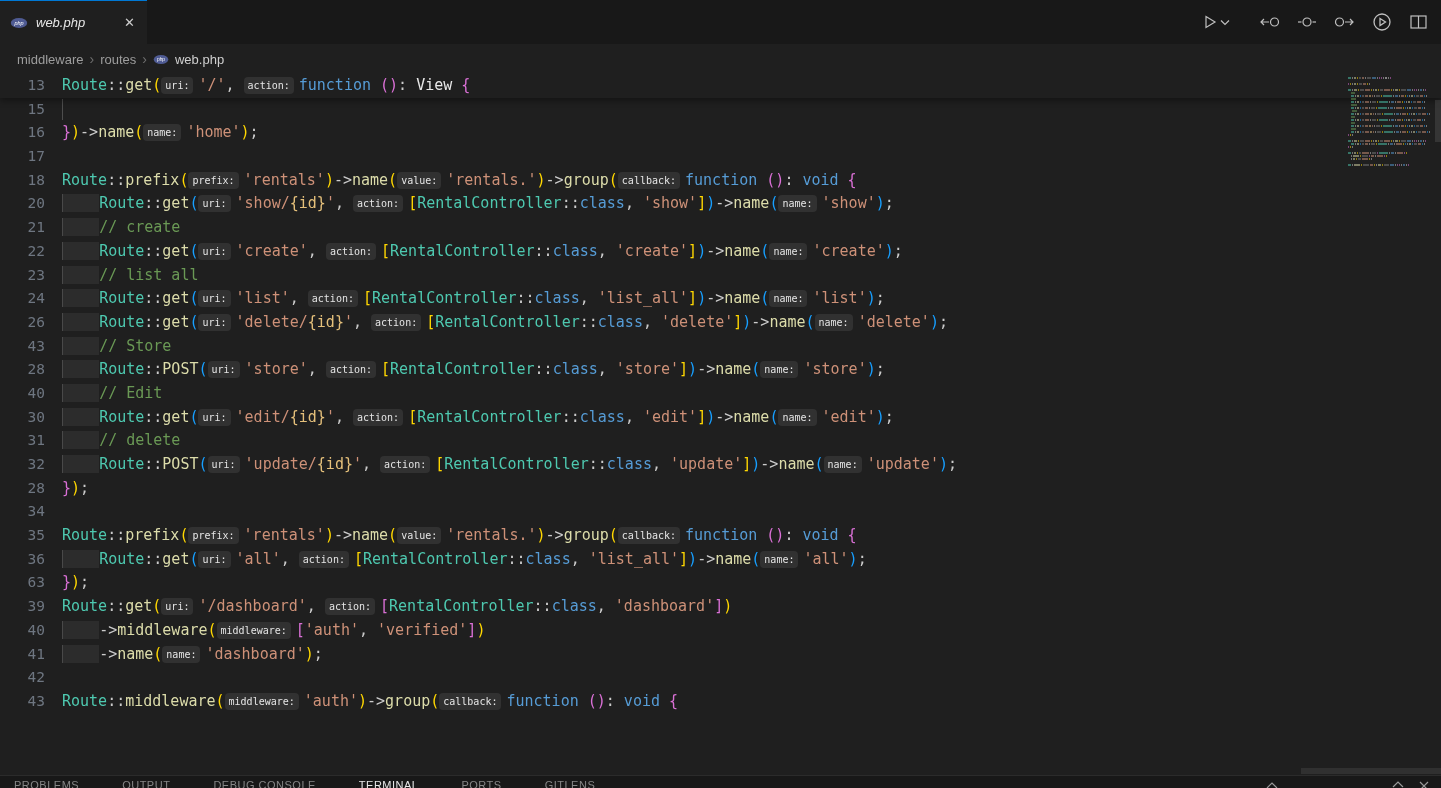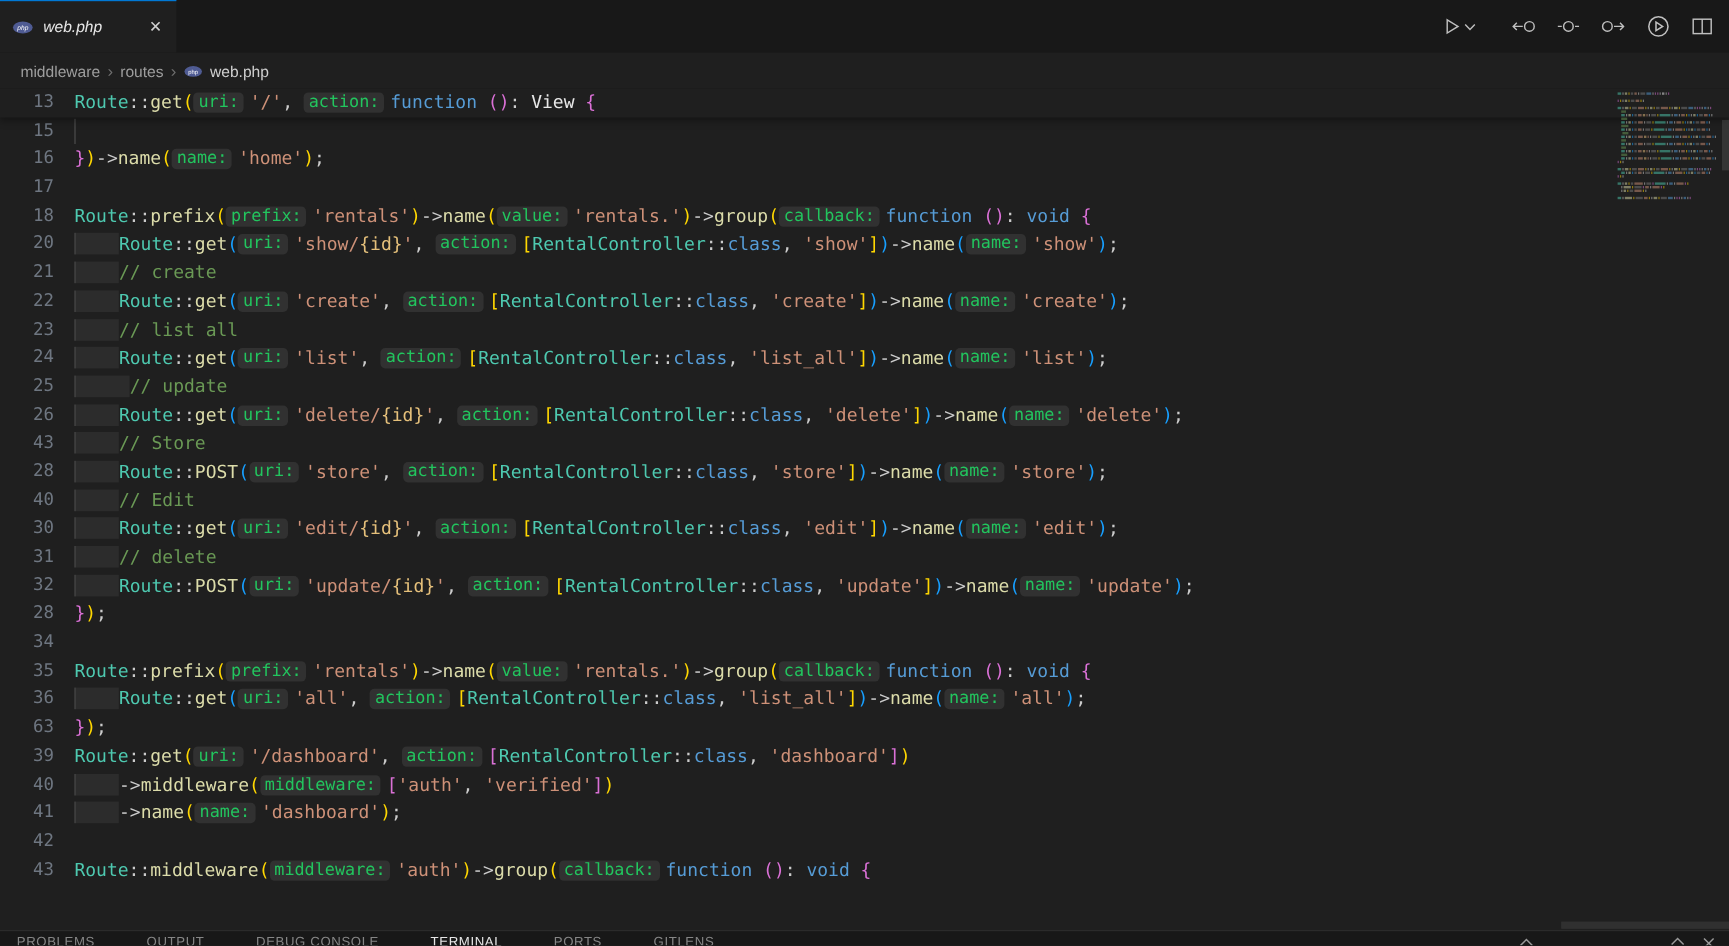--- a/index.html
+++ b/index.html
@@ -25,21 +25,21 @@
   .chev{color:#6e6e6e;font-size:14px;line-height:1}
 
   
   .phpicon{display:inline-flex;align-items:center}
 
   
   .editor{position:relative;flex:1;overflow:hidden;background:#1f1f1f}
   .row{display:flex;height:23.7px;align-items:center;white-space:pre;font-size:15px;line-height:23.7px}
   .ln{width:62px;text-align:right;padding-right:17px;color:#6e7681;flex:none;font-size:14.5px}
   .lc{flex:1;color:#cccccc;height:23.7px}
-  .hint{display:inline-block;background:#313131;color:#22c55e;font-size:14px;line-height:17px;
+  .hint{display:inline-block;background:#313131;color:#e5e5e5;font-size:10px;line-height:17px;
         border-radius:4px;padding:0 4px;margin-right:5px;vertical-align:1px}
   .ihl{background:rgba(215,215,215,0.075);border-left:1px solid rgba(255,255,255,0.14)}
   .guide{display:inline-block;width:1px;height:21px;background:#4d4d4d;vertical-align:middle}
   .sticky{position:relative;z-index:2;background:#1f1f1f;box-shadow:0 3px 6px rgba(0,0,0,.35)}
 
   
   .minimap{position:absolute;top:3px;right:3px;width:90px;z-index:4;cursor:pointer}
   .mrow{height:2px;margin-bottom:1px;display:flex;gap:1px}
   .mseg{height:2px;opacity:.5;flex:none}
   .vthumb{position:absolute;top:26px;right:0;width:6px;height:42px;background:rgba(255,255,255,.10);z-index:5}
@@ -130,21 +130,20 @@
   <div id="lines">
       <div class="row"><span class="ln">15</span><span class="lc"><span class="guide"></span></span></div>
       <div class="row"><span class="ln">16</span><span class="lc"><span style="color: rgb(218, 112, 214);">}</span><span style="color: rgb(255, 215, 0);">)</span><span style="color: rgb(204, 204, 204);">-&gt;</span><span style="color: rgb(220, 220, 170);">name</span><span style="color: rgb(255, 215, 0);">(</span><span class="hint">name:</span><span style="color: rgb(206, 145, 120);">'home'</span><span style="color: rgb(255, 215, 0);">)</span><span style="color: rgb(204, 204, 204);">;</span></span></div>
       <div class="row"><span class="ln">17</span><span class="lc"></span></div>
       <div class="row"><span class="ln">18</span><span class="lc"><span style="color: rgb(78, 201, 176);">Route</span><span style="color: rgb(204, 204, 204);">::</span><span style="color: rgb(220, 220, 170);">prefix</span><span style="color: rgb(255, 215, 0);">(</span><span class="hint">prefix:</span><span style="color: rgb(206, 145, 120);">'rentals'</span><span style="color: rgb(255, 215, 0);">)</span><span style="color: rgb(204, 204, 204);">-&gt;</span><span style="color: rgb(220, 220, 170);">name</span><span style="color: rgb(255, 215, 0);">(</span><span class="hint">value:</span><span style="color: rgb(206, 145, 120);">'rentals.'</span><span style="color: rgb(255, 215, 0);">)</span><span style="color: rgb(204, 204, 204);">-&gt;</span><span style="color: rgb(220, 220, 170);">group</span><span style="color: rgb(255, 215, 0);">(</span><span class="hint">callback:</span><span style="color: rgb(86, 156, 214);">function</span><span style="color: rgb(204, 204, 204);"> </span><span style="color: rgb(218, 112, 214);">(</span><span style="color: rgb(218, 112, 214);">)</span><span style="color: rgb(204, 204, 204);">: </span><span style="color: rgb(86, 156, 214);">void</span><span style="color: rgb(204, 204, 204);"> </span><span style="color: rgb(218, 112, 214);">{</span></span></div>
       <div class="row"><span class="ln">20</span><span class="lc"><span class="ihl">    </span><span style="color: rgb(78, 201, 176);">Route</span><span style="color: rgb(204, 204, 204);">::</span><span style="color: rgb(220, 220, 170);">get</span><span style="color: rgb(23, 159, 255);">(</span><span class="hint">uri:</span><span style="color: rgb(206, 145, 120);">'show/</span><span style="color: rgb(229, 192, 123);">{id}</span><span style="color: rgb(206, 145, 120);">'</span><span style="color: rgb(204, 204, 204);">, </span><span class="hint">action:</span><span style="color: rgb(255, 215, 0);">[</span><span style="color: rgb(78, 201, 176);">RentalController</span><span style="color: rgb(204, 204, 204);">::</span><span style="color: rgb(86, 156, 214);">class</span><span style="color: rgb(204, 204, 204);">, </span><span style="color: rgb(206, 145, 120);">'show'</span><span style="color: rgb(255, 215, 0);">]</span><span style="color: rgb(23, 159, 255);">)</span><span style="color: rgb(204, 204, 204);">-&gt;</span><span style="color: rgb(220, 220, 170);">name</span><span style="color: rgb(23, 159, 255);">(</span><span class="hint">name:</span><span style="color: rgb(206, 145, 120);">'show'</span><span style="color: rgb(23, 159, 255);">)</span><span style="color: rgb(204, 204, 204);">;</span></span></div>
       <div class="row"><span class="ln">21</span><span class="lc"><span class="ihl">    </span><span style="color: rgb(106, 153, 85);">// create</span></span></div>
       <div class="row"><span class="ln">22</span><span class="lc"><span class="ihl">    </span><span style="color: rgb(78, 201, 176);">Route</span><span style="color: rgb(204, 204, 204);">::</span><span style="color: rgb(220, 220, 170);">get</span><span style="color: rgb(23, 159, 255);">(</span><span class="hint">uri:</span><span style="color: rgb(206, 145, 120);">'create'</span><span style="color: rgb(204, 204, 204);">, </span><span class="hint">action:</span><span style="color: rgb(255, 215, 0);">[</span><span style="color: rgb(78, 201, 176);">RentalController</span><span style="color: rgb(204, 204, 204);">::</span><span style="color: rgb(86, 156, 214);">class</span><span style="color: rgb(204, 204, 204);">, </span><span style="color: rgb(206, 145, 120);">'create'</span><span style="color: rgb(255, 215, 0);">]</span><span style="color: rgb(23, 159, 255);">)</span><span style="color: rgb(204, 204, 204);">-&gt;</span><span style="color: rgb(220, 220, 170);">name</span><span style="color: rgb(23, 159, 255);">(</span><span class="hint">name:</span><span style="color: rgb(206, 145, 120);">'create'</span><span style="color: rgb(23, 159, 255);">)</span><span style="color: rgb(204, 204, 204);">;</span></span></div>
       <div class="row"><span class="ln">23</span><span class="lc"><span class="ihl">    </span><span style="color: rgb(106, 153, 85);">// list all</span></span></div>
       <div class="row"><span class="ln">24</span><span class="lc"><span class="ihl">    </span><span style="color: rgb(78, 201, 176);">Route</span><span style="color: rgb(204, 204, 204);">::</span><span style="color: rgb(220, 220, 170);">get</span><span style="color: rgb(23, 159, 255);">(</span><span class="hint">uri:</span><span style="color: rgb(206, 145, 120);">'list'</span><span style="color: rgb(204, 204, 204);">, </span><span class="hint">action:</span><span style="color: rgb(255, 215, 0);">[</span><span style="color: rgb(78, 201, 176);">RentalController</span><span style="color: rgb(204, 204, 204);">::</span><span style="color: rgb(86, 156, 214);">class</span><span style="color: rgb(204, 204, 204);">, </span><span style="color: rgb(206, 145, 120);">'list_all'</span><span style="color: rgb(255, 215, 0);">]</span><span style="color: rgb(23, 159, 255);">)</span><span style="color: rgb(204, 204, 204);">-&gt;</span><span style="color: rgb(220, 220, 170);">name</span><span style="color: rgb(23, 159, 255);">(</span><span class="hint">name:</span><span style="color: rgb(206, 145, 120);">'list'</span><span style="color: rgb(23, 159, 255);">)</span><span style="color: rgb(204, 204, 204);">;</span></span></div>
-      <div class="row"><span class="ln">25</span><span class="lc"><span class="ihl">     </span><span style="color: rgb(106, 153, 85);">// update</span></span></div>
       <div class="row"><span class="ln">26</span><span class="lc"><span class="ihl">    </span><span style="color: rgb(78, 201, 176);">Route</span><span style="color: rgb(204, 204, 204);">::</span><span style="color: rgb(220, 220, 170);">get</span><span style="color: rgb(23, 159, 255);">(</span><span class="hint">uri:</span><span style="color: rgb(206, 145, 120);">'delete/</span><span style="color: rgb(229, 192, 123);">{id}</span><span style="color: rgb(206, 145, 120);">'</span><span style="color: rgb(204, 204, 204);">, </span><span class="hint">action:</span><span style="color: rgb(255, 215, 0);">[</span><span style="color: rgb(78, 201, 176);">RentalController</span><span style="color: rgb(204, 204, 204);">::</span><span style="color: rgb(86, 156, 214);">class</span><span style="color: rgb(204, 204, 204);">, </span><span style="color: rgb(206, 145, 120);">'delete'</span><span style="color: rgb(255, 215, 0);">]</span><span style="color: rgb(23, 159, 255);">)</span><span style="color: rgb(204, 204, 204);">-&gt;</span><span style="color: rgb(220, 220, 170);">name</span><span style="color: rgb(23, 159, 255);">(</span><span class="hint">name:</span><span style="color: rgb(206, 145, 120);">'delete'</span><span style="color: rgb(23, 159, 255);">)</span><span style="color: rgb(204, 204, 204);">;</span></span></div>
       <div class="row"><span class="ln">43</span><span class="lc"><span class="ihl">    </span><span style="color: rgb(106, 153, 85); text-align: right;">// Store</span></span></div>
       <div class="row"><span class="ln">28</span><span class="lc"><span class="ihl">    </span><span style="color: rgb(78, 201, 176);">Route</span><span style="color: rgb(204, 204, 204);">::</span><span style="color: rgb(220, 220, 170);">POST</span><span style="color: rgb(23, 159, 255);">(</span><span class="hint">uri:</span><span style="color: rgb(206, 145, 120);">'store'</span><span style="color: rgb(204, 204, 204);">, </span><span class="hint">action:</span><span style="color: rgb(255, 215, 0);">[</span><span style="color: rgb(78, 201, 176);">RentalController</span><span style="color: rgb(204, 204, 204);">::</span><span style="color: rgb(86, 156, 214);">class</span><span style="color: rgb(204, 204, 204);">, </span><span style="color: rgb(206, 145, 120);">'store'</span><span style="color: rgb(255, 215, 0);">]</span><span style="color: rgb(23, 159, 255);">)</span><span style="color: rgb(204, 204, 204);">-&gt;</span><span style="color: rgb(220, 220, 170);">name</span><span style="color: rgb(23, 159, 255);">(</span><span class="hint">name:</span><span style="color: rgb(206, 145, 120);">'store'</span><span style="color: rgb(23, 159, 255);">)</span><span style="color: rgb(204, 204, 204);">;</span></span></div>
       <div class="row"><span class="ln">40</span><span class="lc"><span class="ihl">    </span><span style="color: rgb(106, 153, 85);">// Edit</span></span></div>
       <div class="row"><span class="ln">30</span><span class="lc"><span class="ihl">    </span><span style="color: rgb(78, 201, 176);">Route</span><span style="color: rgb(204, 204, 204);">::</span><span style="color: rgb(220, 220, 170);">get</span><span style="color: rgb(23, 159, 255);">(</span><span class="hint">uri:</span><span style="color: rgb(206, 145, 120);">'edit/</span><span style="color: rgb(229, 192, 123);">{id}</span><span style="color: rgb(206, 145, 120);">'</span><span style="color: rgb(204, 204, 204);">, </span><span class="hint">action:</span><span style="color: rgb(255, 215, 0);">[</span><span style="color: rgb(78, 201, 176);">RentalController</span><span style="color: rgb(204, 204, 204);">::</span><span style="color: rgb(86, 156, 214);">class</span><span style="color: rgb(204, 204, 204);">, </span><span style="color: rgb(206, 145, 120);">'edit'</span><span style="color: rgb(255, 215, 0);">]</span><span style="color: rgb(23, 159, 255);">)</span><span style="color: rgb(204, 204, 204);">-&gt;</span><span style="color: rgb(220, 220, 170);">name</span><span style="color: rgb(23, 159, 255);">(</span><span class="hint">name:</span><span style="color: rgb(206, 145, 120);">'edit'</span><span style="color: rgb(23, 159, 255);">)</span><span style="color: rgb(204, 204, 204);">;</span></span></div>
       <div class="row"><span class="ln">31</span><span class="lc"><span class="ihl">    </span><span style="color: rgb(106, 153, 85);">// delete</span></span></div>
       <div class="row"><span class="ln">32</span><span class="lc"><span class="ihl">    </span><span style="color: rgb(78, 201, 176);">Route</span><span style="color: rgb(204, 204, 204);">::</span><span style="color: rgb(220, 220, 170);">POST</span><span style="color: rgb(23, 159, 255);">(</span><span class="hint">uri:</span><span style="color: rgb(206, 145, 120);">'update/</span><span style="color: rgb(229, 192, 123);">{id}</span><span style="color: rgb(206, 145, 120);">'</span><span style="color: rgb(204, 204, 204);">, </span><span class="hint">action:</span><span style="color: rgb(255, 215, 0);">[</span><span style="color: rgb(78, 201, 176);">RentalController</span><span style="color: rgb(204, 204, 204);">::</span><span style="color: rgb(86, 156, 214);">class</span><span style="color: rgb(204, 204, 204);">, </span><span style="color: rgb(206, 145, 120);">'update'</span><span style="color: rgb(255, 215, 0);">]</span><span style="color: rgb(23, 159, 255);">)</span><span style="color: rgb(204, 204, 204);">-&gt;</span><span style="color: rgb(220, 220, 170);">name</span><span style="color: rgb(23, 159, 255);">(</span><span class="hint">name:</span><span style="color: rgb(206, 145, 120);">'update'</span><span style="color: rgb(23, 159, 255);">)</span><span style="color: rgb(204, 204, 204);">;</span></span></div>
       <div class="row"><span class="ln">28</span><span class="lc"><span style="color: rgb(218, 112, 214);">}</span><span style="color: rgb(255, 215, 0);">)</span><span style="color: rgb(204, 204, 204);">;</span></span></div>
       <div class="row"><span class="ln">34</span><span class="lc"></span></div>
       <div class="row"><span class="ln">35</span><span class="lc"><span style="color: rgb(78, 201, 176);">Route</span><span style="color: rgb(204, 204, 204);">::</span><span style="color: rgb(220, 220, 170);">prefix</span><span style="color: rgb(255, 215, 0);">(</span><span class="hint">prefix:</span><span style="color: rgb(206, 145, 120);">'rentals'</span><span style="color: rgb(255, 215, 0);">)</span><span style="color: rgb(204, 204, 204);">-&gt;</span><span style="color: rgb(220, 220, 170);">name</span><span style="color: rgb(255, 215, 0);">(</span><span class="hint">value:</span><span style="color: rgb(206, 145, 120);">'rentals.'</span><span style="color: rgb(255, 215, 0);">)</span><span style="color: rgb(204, 204, 204);">-&gt;</span><span style="color: rgb(220, 220, 170);">group</span><span style="color: rgb(255, 215, 0);">(</span><span class="hint">callback:</span><span style="color: rgb(86, 156, 214);">function</span><span style="color: rgb(204, 204, 204);"> </span><span style="color: rgb(218, 112, 214);">(</span><span style="color: rgb(218, 112, 214);">)</span><span style="color: rgb(204, 204, 204);">: </span><span style="color: rgb(86, 156, 214);">void</span><span style="color: rgb(204, 204, 204);"> </span><span style="color: rgb(218, 112, 214);">{</span></span></div>

